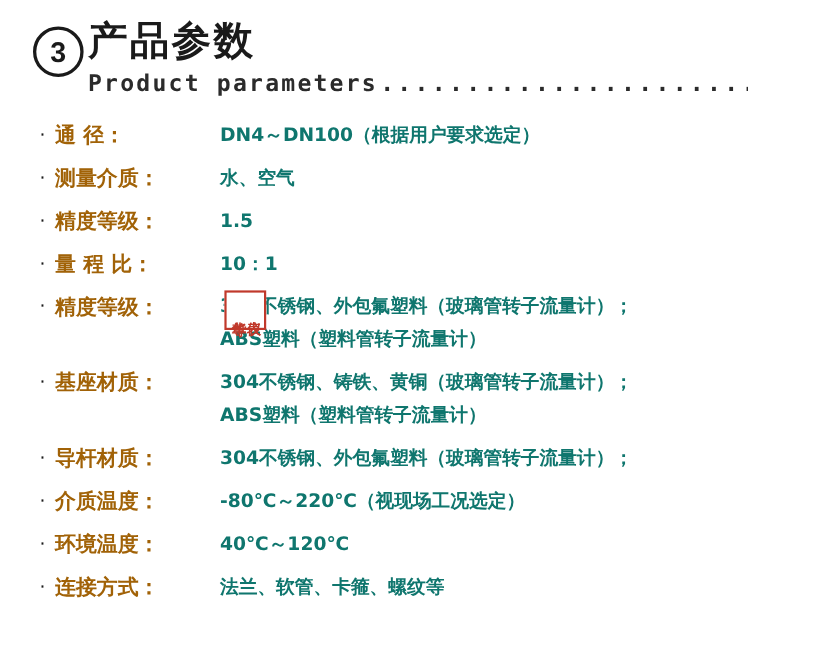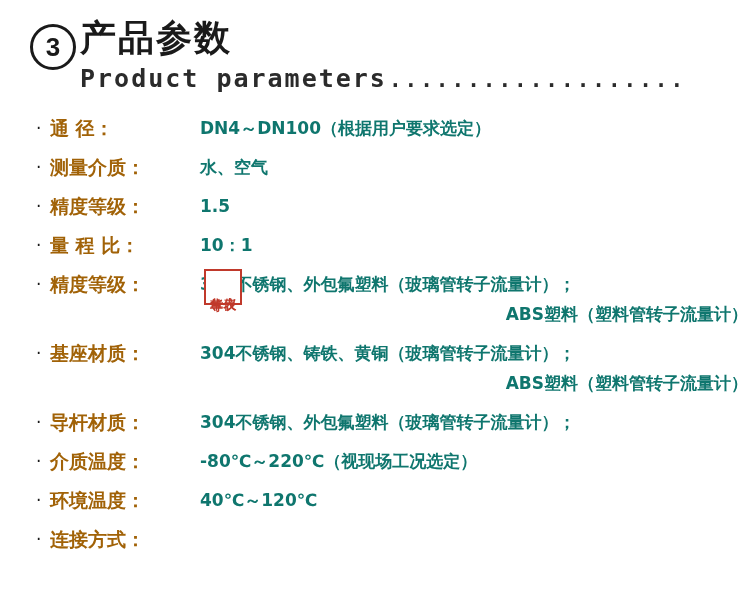--- a/index.html
+++ b/index.html
@@ -55,21 +55,21 @@
     line-height: 1.1;
     font-family: "DejaVu Sans", sans-serif;
   }
   .title-en-row {
     display: flex;
     align-items: baseline;
     margin-top: 6px;
     width: 600px;
   }
   .title-en {
-    font-size: 25px;
+    font-size: 21px;
     font-weight: bold;
     letter-spacing: 2px;
     color: #2b2b2b;
     font-family: "DejaVu Sans Mono", monospace;
     white-space: nowrap;
   }
   .dots {
     flex: 1 1 auto;
     font-size: 21px;
     font-weight: bold;
@@ -119,21 +119,20 @@
   .value {
     font-size: 17px;
     font-weight: bold;
     line-height: 26px;
     color: #0f766e;
     font-family: "DejaVu Sans", sans-serif;
     white-space: nowrap;
   }
   .value.line2 {
     margin-top: 4px;
-    text-align: right;
   }
 
   
   .stamp {
     position: absolute;
     left: 168px;
     top: -2px;
     width: 38px;
     height: 36px;
     border: 2px solid #c0392b;
@@ -254,16 +253,19 @@
       <div class="bullet">·</div>
       <div class="label">环境温度：</div>
       <div class="values">
         <div class="value">40℃～120℃</div>
       </div>
     </div>
 
     <div class="spec-row">
       <div class="bullet">·</div>
       <div class="label">连接方式：</div>
+      <div class="values">
+        <div class="value">法兰、软管、卡箍、螺纹等</div>
+      </div>
     </div>
 
   </div>
 </div>
 
 </body></html>

